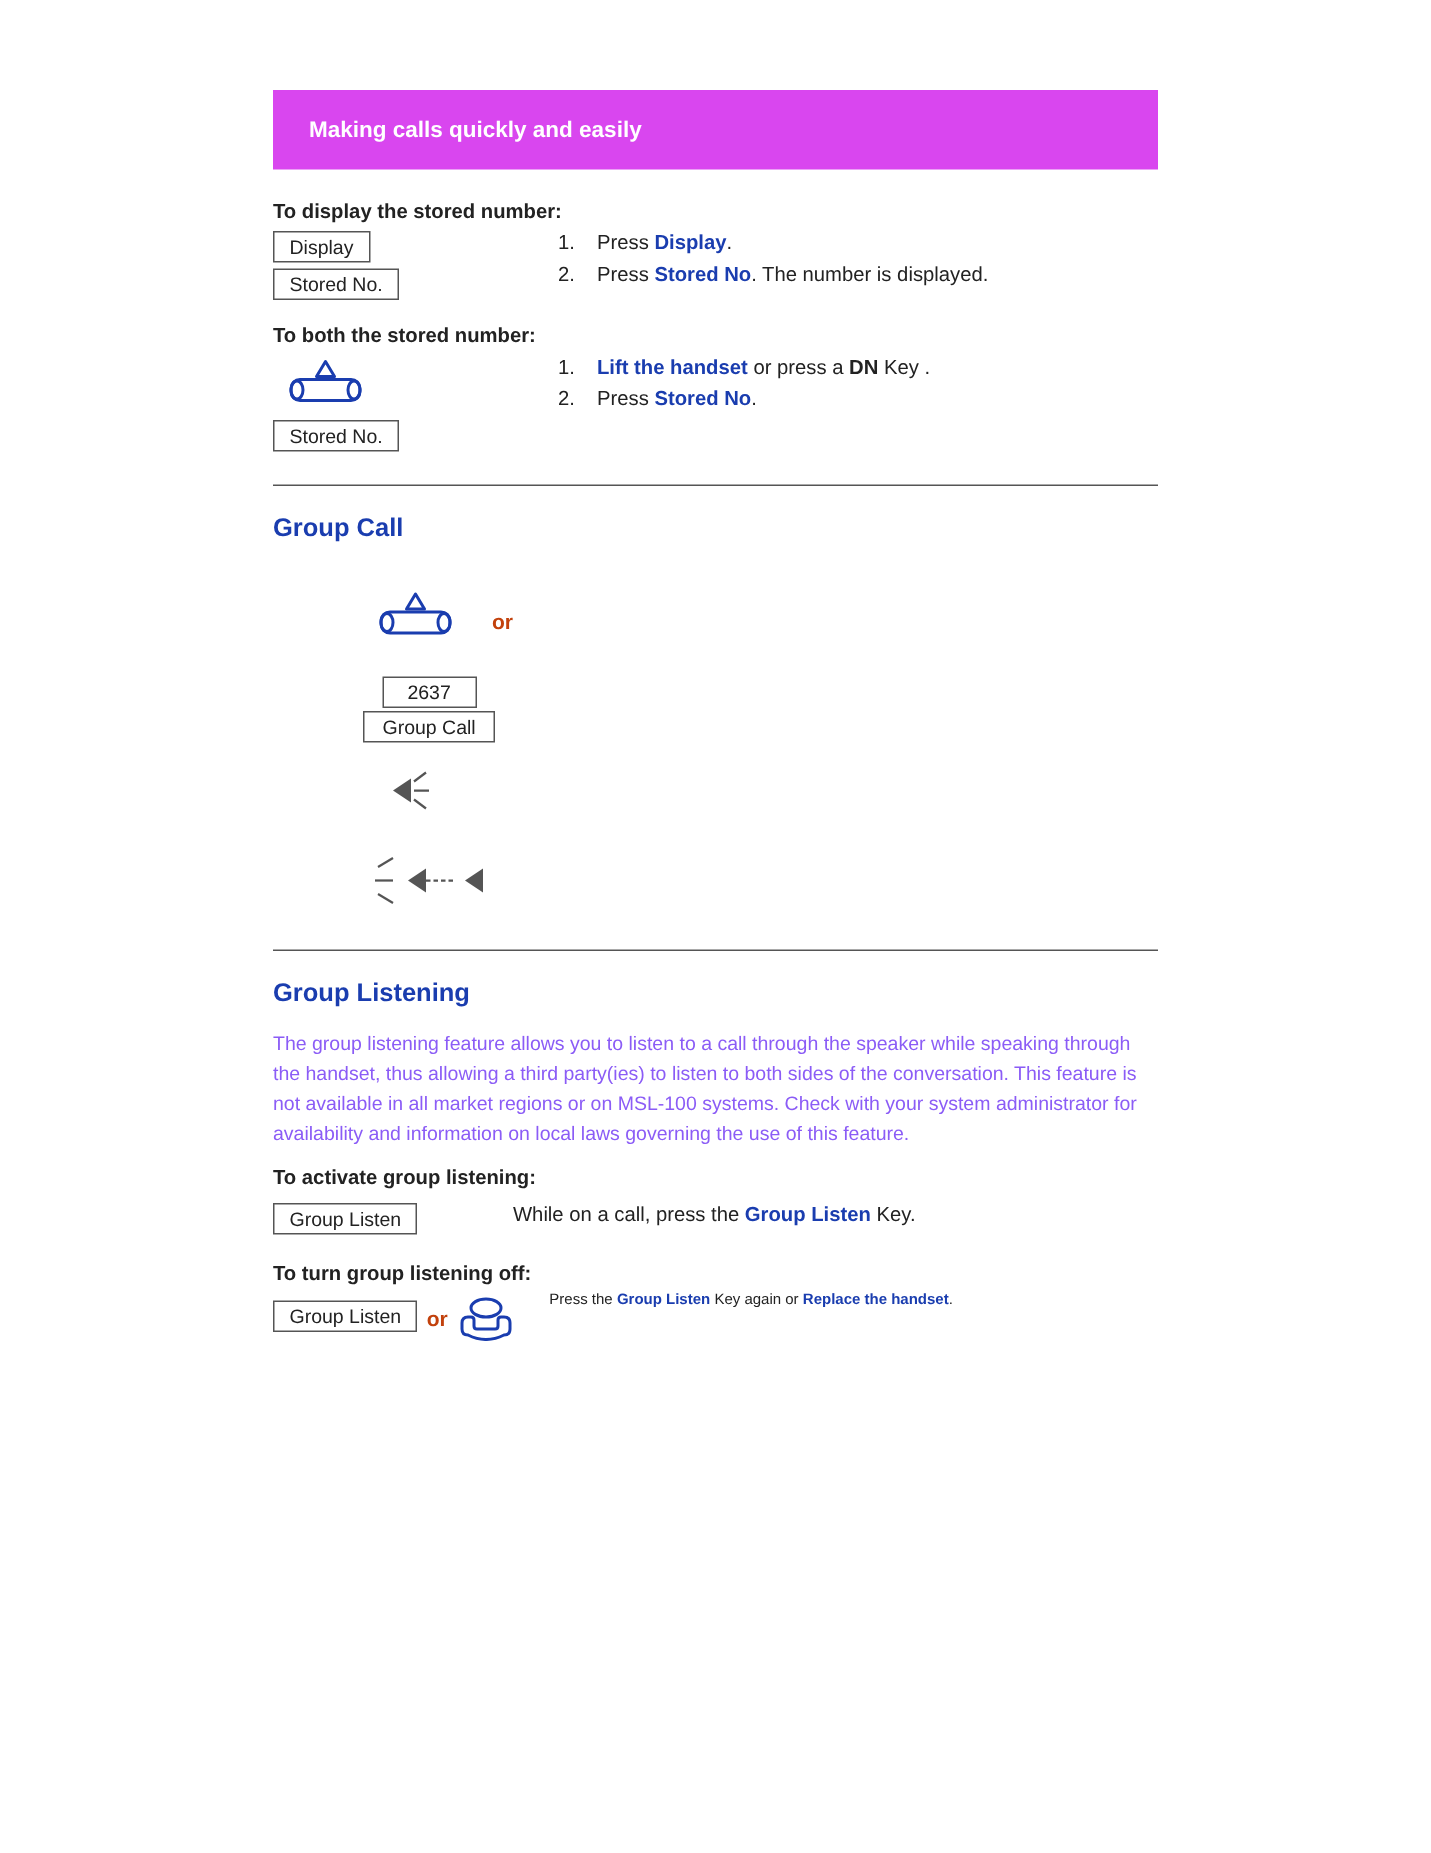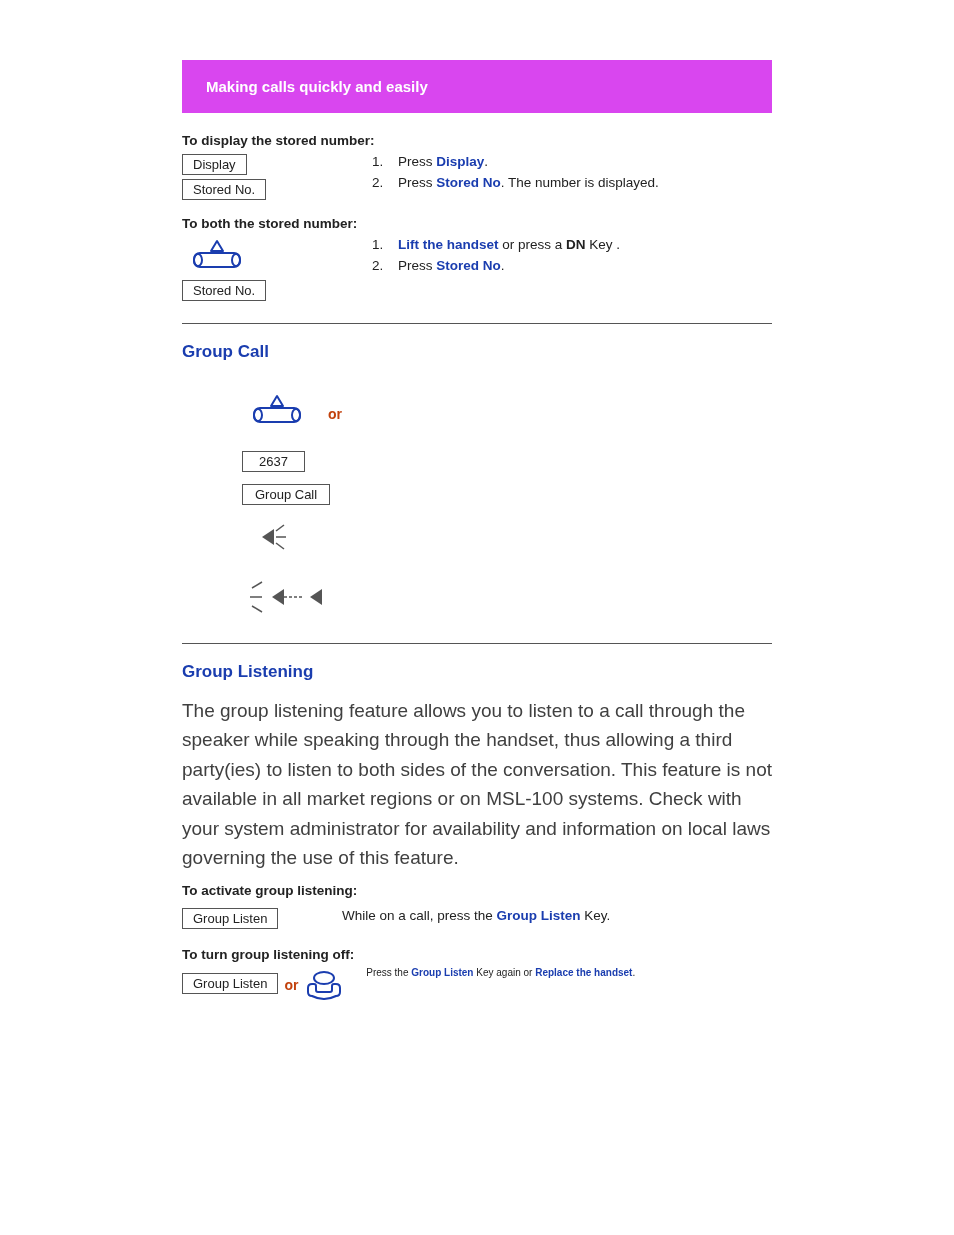--- a/index.html
+++ b/index.html
@@ -150,23 +150,23 @@
       display: inline-block;
       margin-top: 2px;
     }
 
     
     .section-group-listening {
       margin-top: 10px;
     }
 
     .body-text {
-      font-size: 19px;
+      font-size: 13px;
       line-height: 1.55;
-      color: #404040;
+      color: #8b5cf6;
       margin-bottom: 10px;
     }
 
     .activate-row {
       display: flex;
       align-items: flex-start;
       gap: 20px;
       margin-top: 10px;
     }
     .activate-left {
@@ -190,22 +190,22 @@
       color: #c2410c;
     }
 
     .section-call {
       margin-top: 12px;
     }
 
     .stacked-keys {
       display: flex;
       flex-direction: column;
-      align-items: flex-start;
-      gap: 10px;
+      align-items: center;
+      gap: 0;
     }
   </style>
 </head>
 <body>
 
 <div class="page-container">
 
   <div class="header-banner">
     <span class="header-banner-title">Making calls quickly and easily</span>
   </div>

